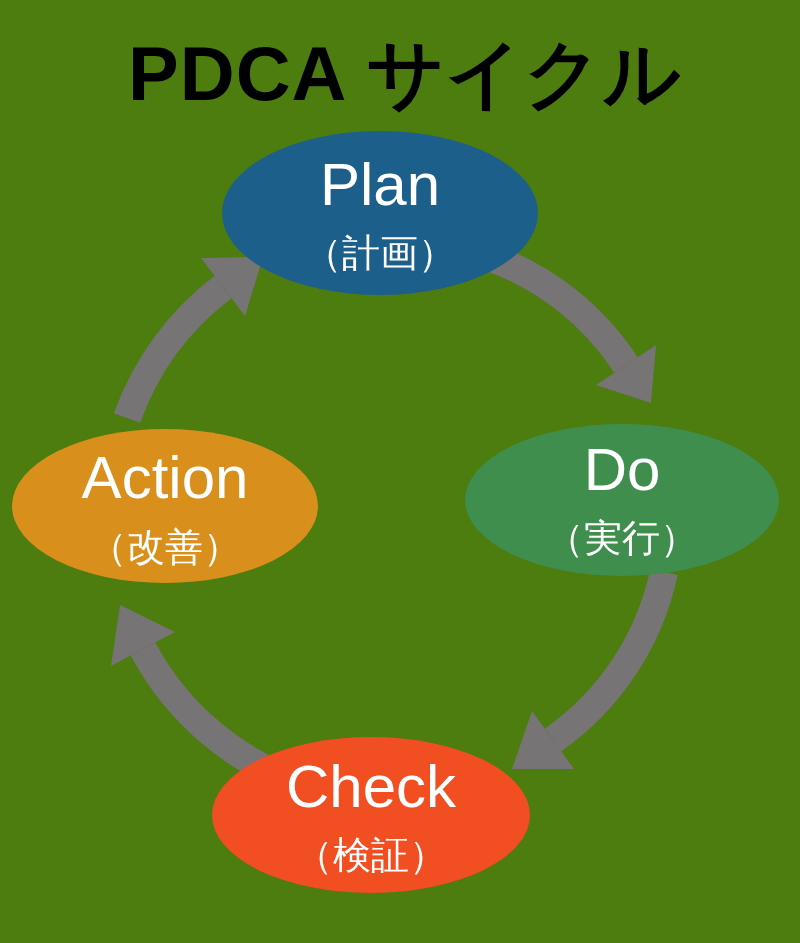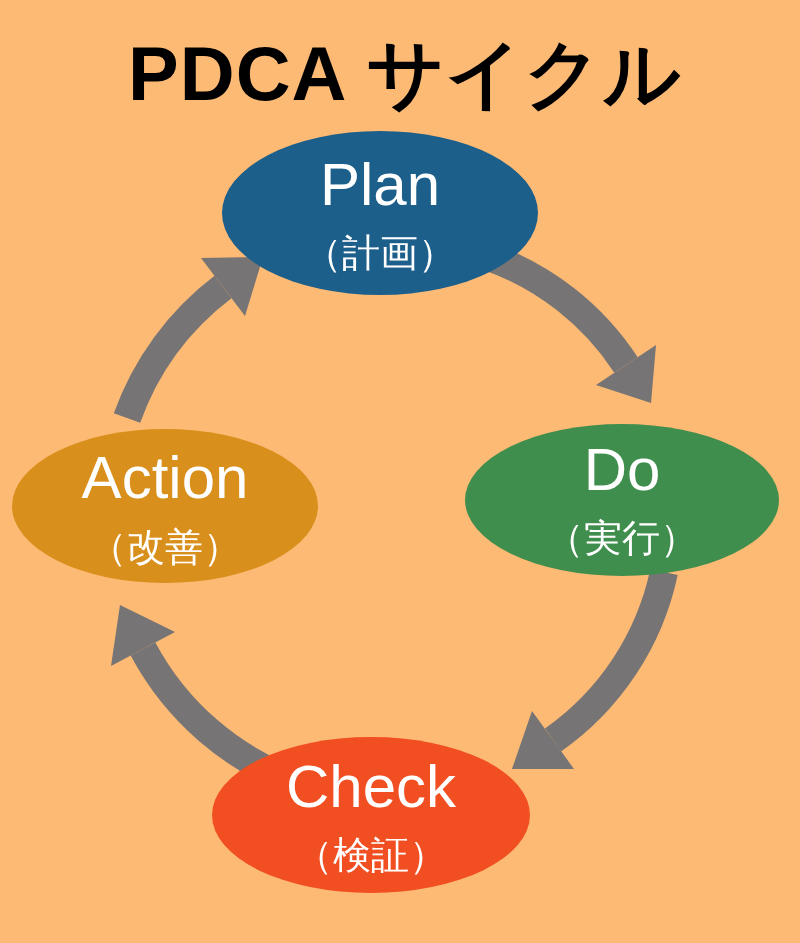--- a/index.html
+++ b/index.html
@@ -7,21 +7,21 @@
     padding: 0;
     background: #ffffff;
     width: 800px;
     height: 943px;
     font-family: "Liberation Sans", "DejaVu Sans", sans-serif;
   }
   .stage {
     position: relative;
     width: 800px;
     height: 943px;
-    background: #fdba74;
+    background: #4d7c0f;
     overflow: hidden;
   }
   svg { display: block; }
   .title-text {
     font-family: "Liberation Sans", "DejaVu Sans", sans-serif;
     font-size: 76px;
     font-weight: 700;
     letter-spacing: 1px;
   }
   .node-label {

